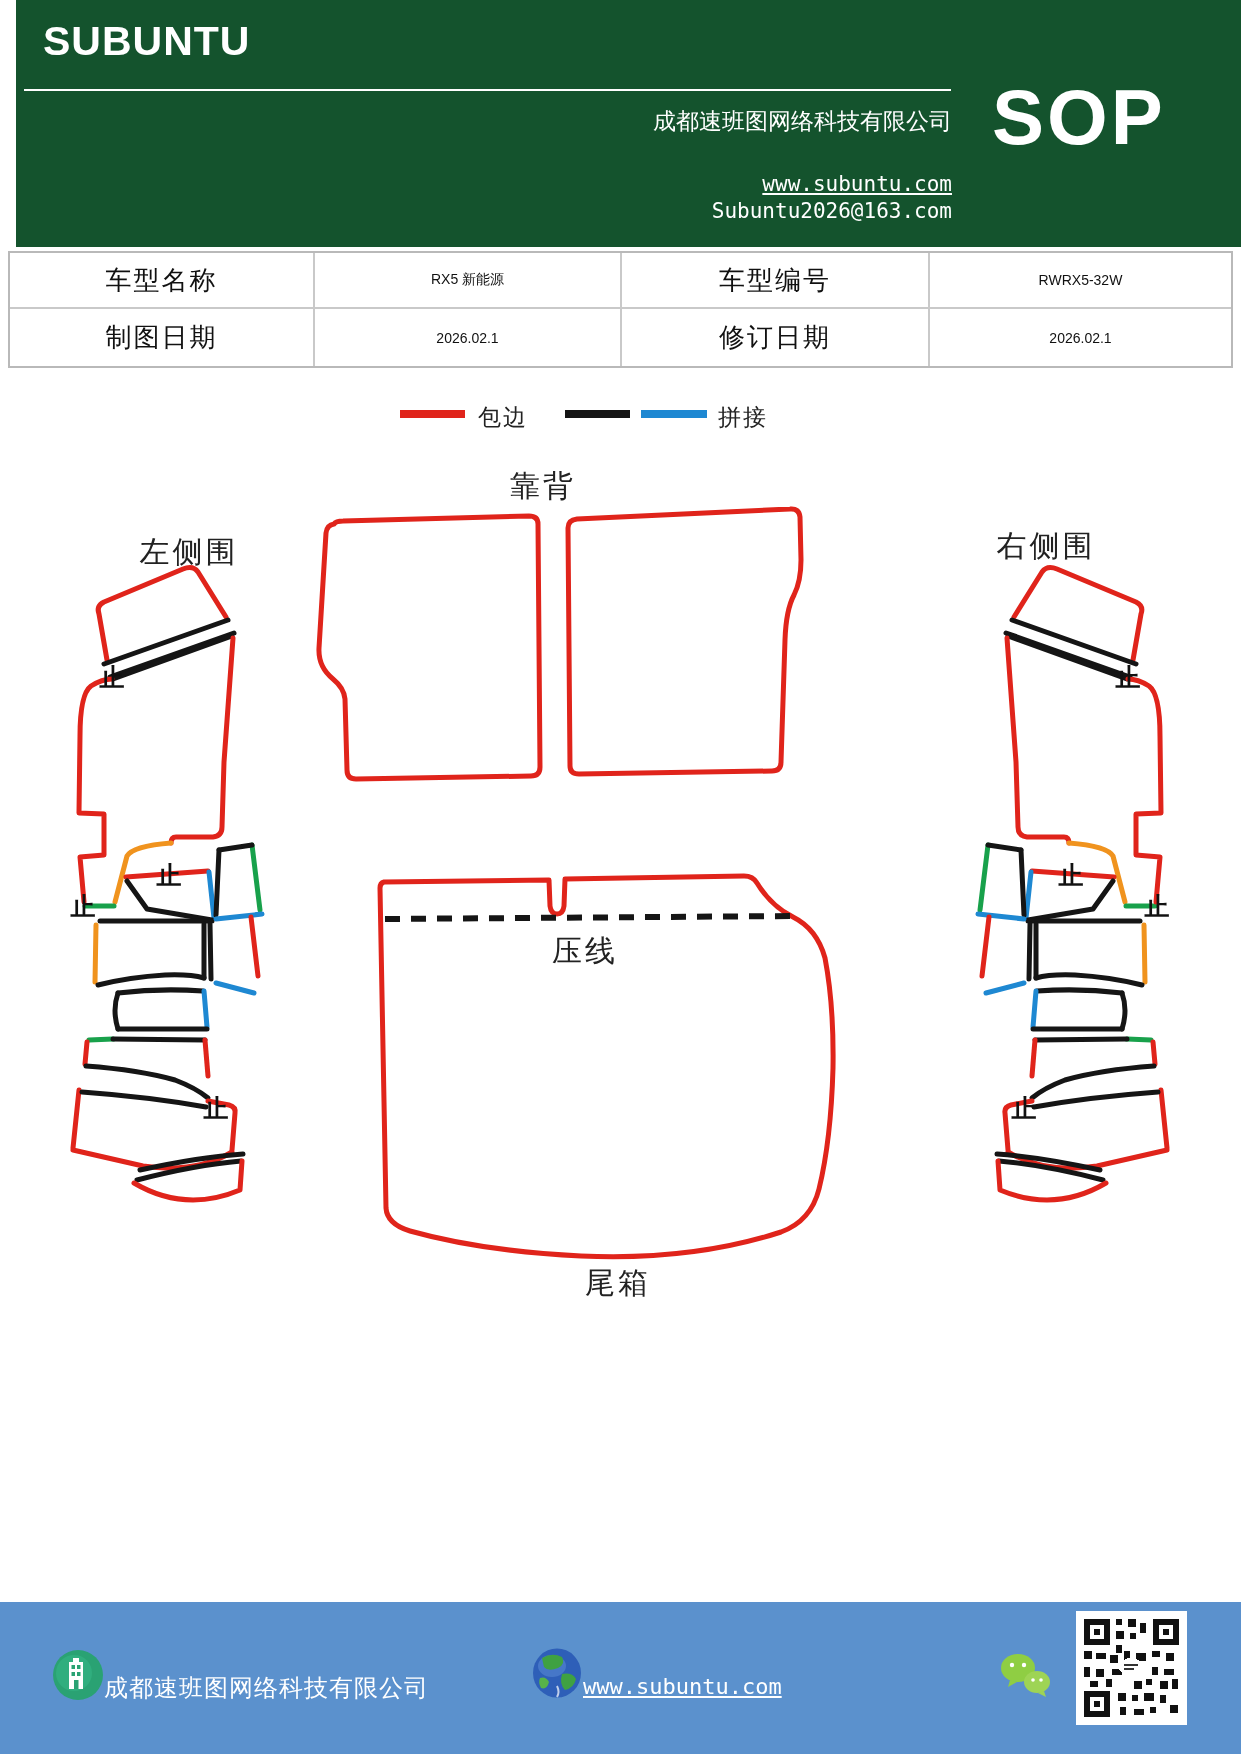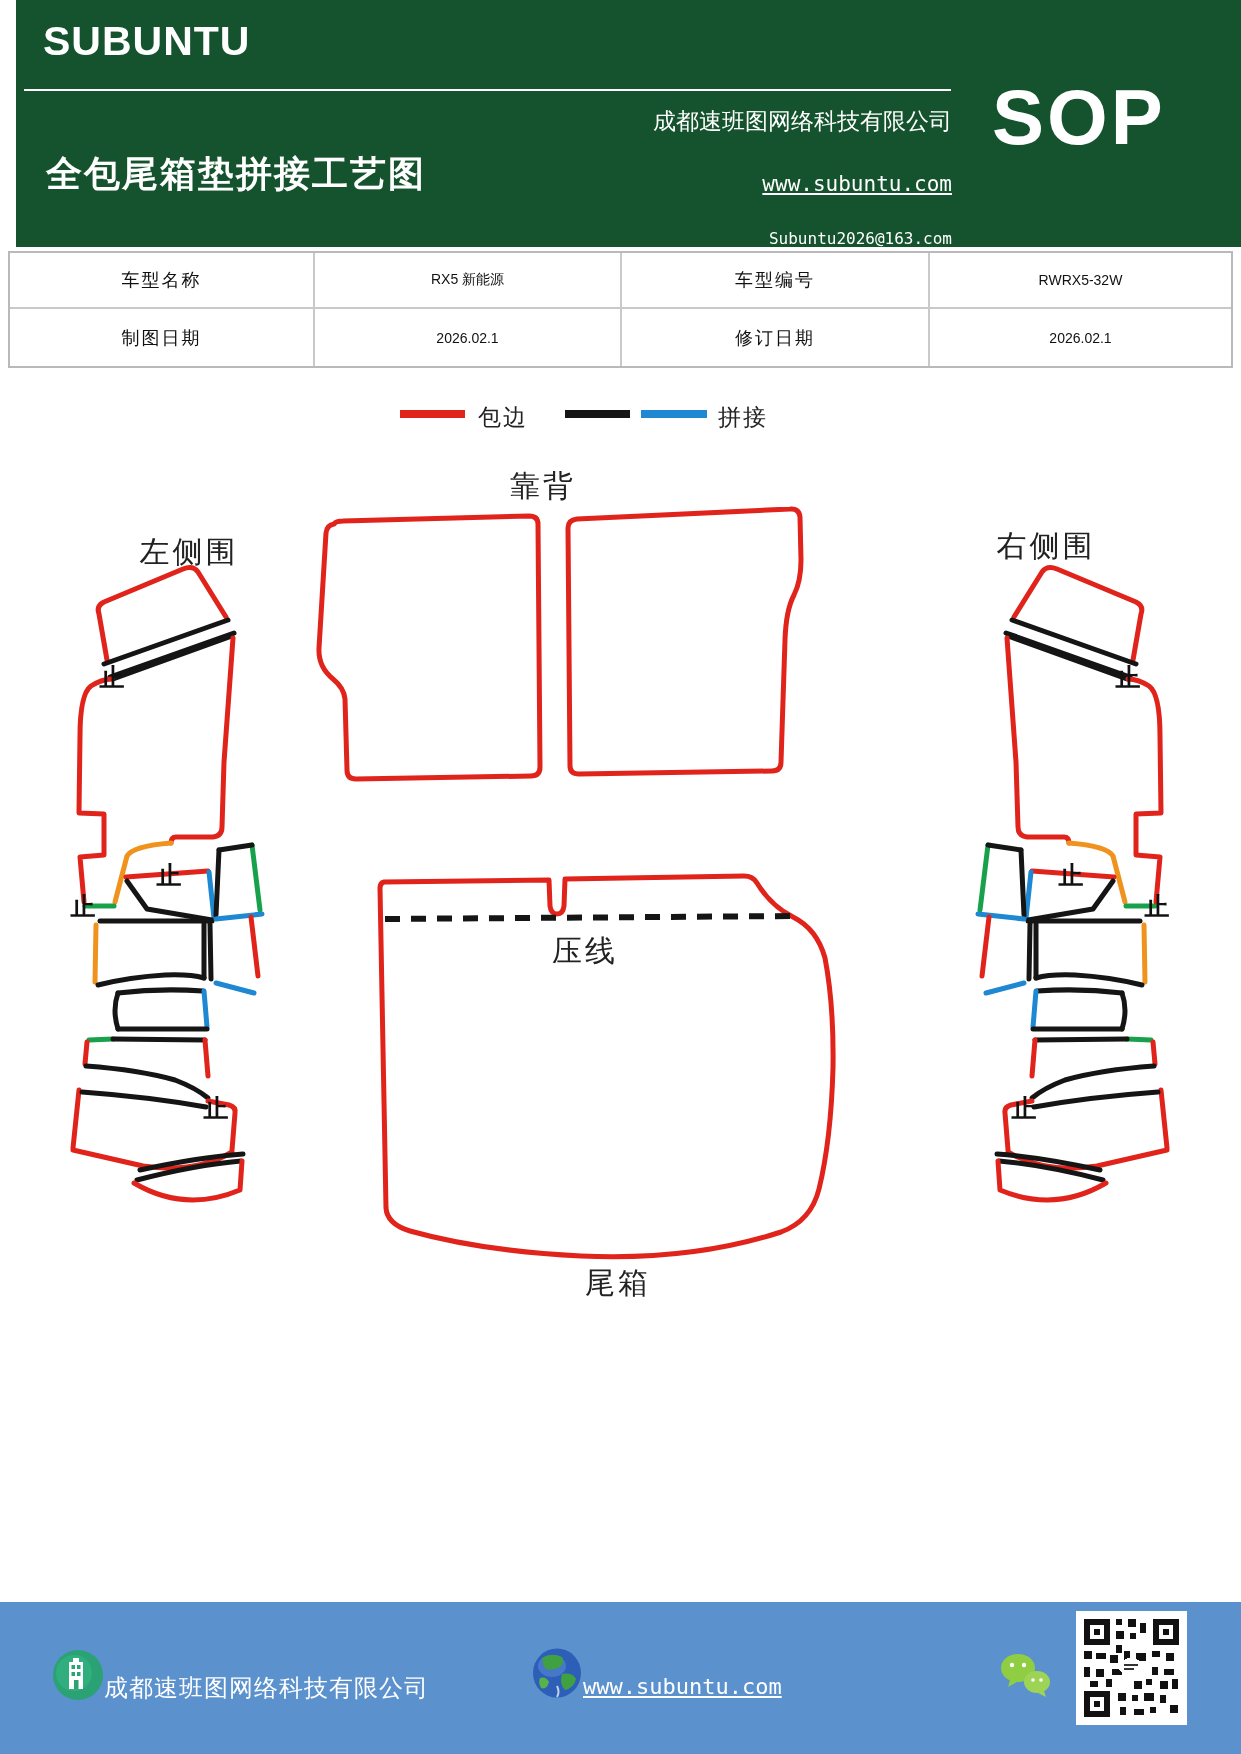--- a/index.html
+++ b/index.html
@@ -10,30 +10,30 @@
   .logo{position:absolute;left:27px;top:18px;color:#fff;font-size:41px;font-weight:800;
         font-family:"Liberation Sans",sans-serif;letter-spacing:1px;font-stretch:condensed;}
   .hdr-line{position:absolute;left:8px;top:89px;width:927px;height:2px;background:#fff;}
   .hdr-company{position:absolute;left:556px;top:106px;width:380px;text-align:right;color:#fff;
         font-size:23px;font-family:"DejaVu Serif",serif;}
   .page-title{position:absolute;left:30px;top:150px;color:#fff;font-size:36px;font-weight:700;
         font-family:"DejaVu Serif",serif;letter-spacing:2px;}
   .hdr-web{position:absolute;left:556px;top:172px;width:380px;text-align:right;color:#fff;
         font-size:21px;font-family:"DejaVu Sans Mono",monospace;text-decoration:underline;}
   .hdr-mail{position:absolute;left:556px;top:199px;width:380px;text-align:right;color:#fff;
-        font-size:16px;font-family:"DejaVu Sans Mono",monospace;margin-top:30px;}
+        font-size:21px;font-family:"DejaVu Sans Mono",monospace;}
   .sop{position:absolute;left:976px;top:72px;color:#fff;font-size:78px;font-weight:700;
         font-family:"Liberation Sans",sans-serif;letter-spacing:3px;text-align:center;}
   
   .info-table{position:absolute;left:8px;top:251px;width:1225px;height:117px;
         border:2px solid #b9b9b9;box-sizing:border-box;display:grid;
         grid-template-columns:305px 307px 308px 1fr;grid-template-rows:56px 1fr;}
   .cell{border-right:2px solid #c9c9c9;border-bottom:2px solid #c9c9c9;
         display:flex;align-items:center;justify-content:center;background:#fff;
-        font-size:18px;color:#111;}
+        font-size:26px;color:#111;}
   .cell:nth-child(4n){border-right:none;}
   .cell.last-row{border-bottom:none;}
   .cell.zh{font-family:"DejaVu Serif",serif;letter-spacing:2px;}
   .cell.val{font-family:"Liberation Sans",sans-serif;font-size:14px;}
   
   .legend-bar{position:absolute;height:8px;top:410px;}
   .legend-label{position:absolute;top:402px;font-size:23px;color:#222;letter-spacing:2px;}
   
   .diagram-svg{position:absolute;left:0;top:0;width:1241px;height:1754px;}
   .dia-label{position:absolute;transform:translate(-50%,-50%);font-size:30px;color:#222;
@@ -49,21 +49,20 @@
 </style>
 </head>
 <body>
 
 <div class="page">
 
   <div class="header">
     <div class="logo">SUBUNTU</div>
     <div class="hdr-line"></div>
     <div class="hdr-company">成都速班图网络科技有限公司</div>
-    <div class="page-title">全包尾箱垫拼接工艺图</div>
     <div class="hdr-web">www.subuntu.com</div>
     <div class="hdr-mail">Subuntu2026@163.com</div>
     <div class="sop">SOP</div>
   </div>
 
   <div class="info-table">
     <div class="cell zh">车型名称</div>
     <div class="cell val">RX5 新能源</div>
     <div class="cell zh">车型编号</div>
     <div class="cell val">RWRX5-32W</div>

